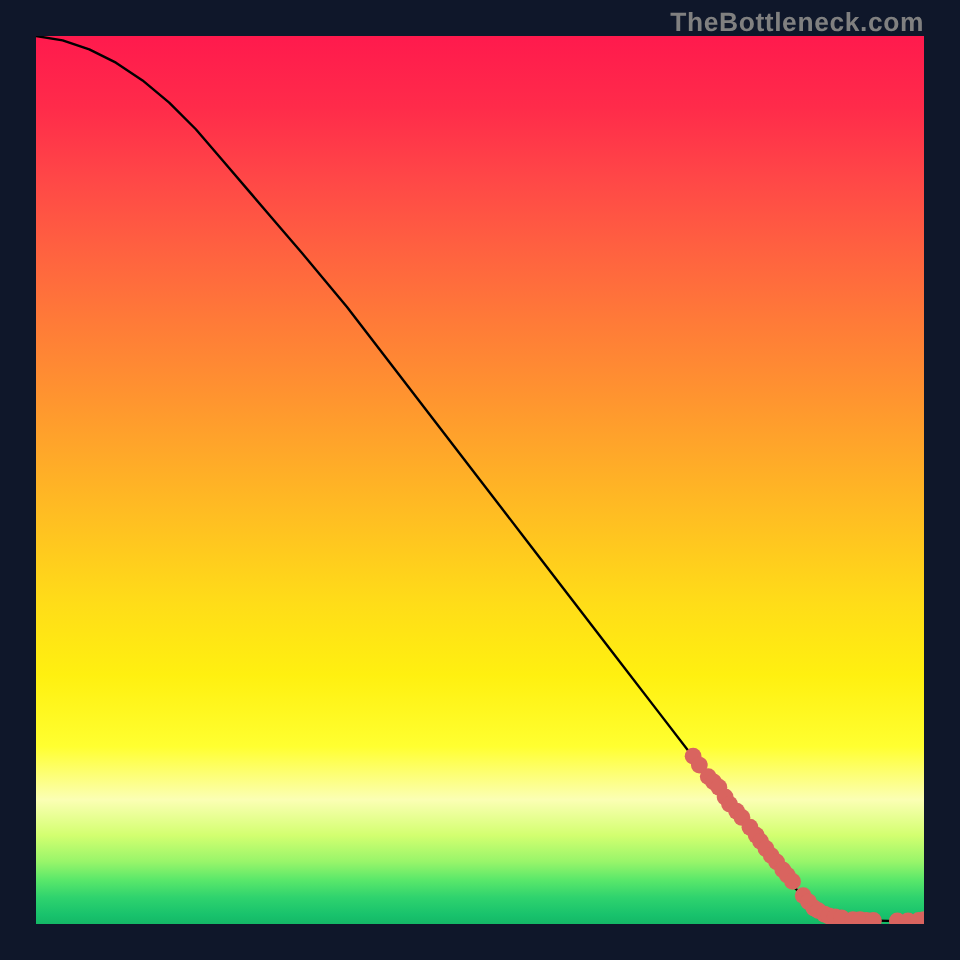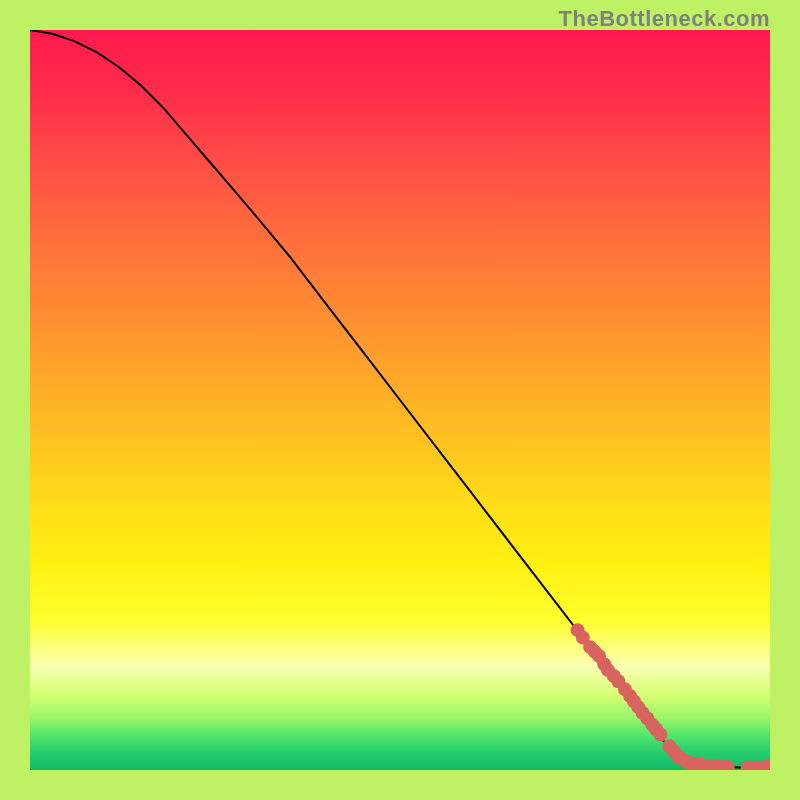--- a/index.html
+++ b/index.html
@@ -8,21 +8,21 @@
     width: 800px;
     height: 800px;
     background: #000;
     overflow: hidden;
     font-family: Arial, Helvetica, sans-serif;
   }
   .frame {
     position: relative;
     width: 800px;
     height: 800px;
-    background: #bef264;
+    background: #0f172a;
   }
   .plot {
     position: absolute;
     left: 30px;
     top: 30px;
     width: 740px;
     height: 740px;
     
     background: linear-gradient(
       to bottom,

